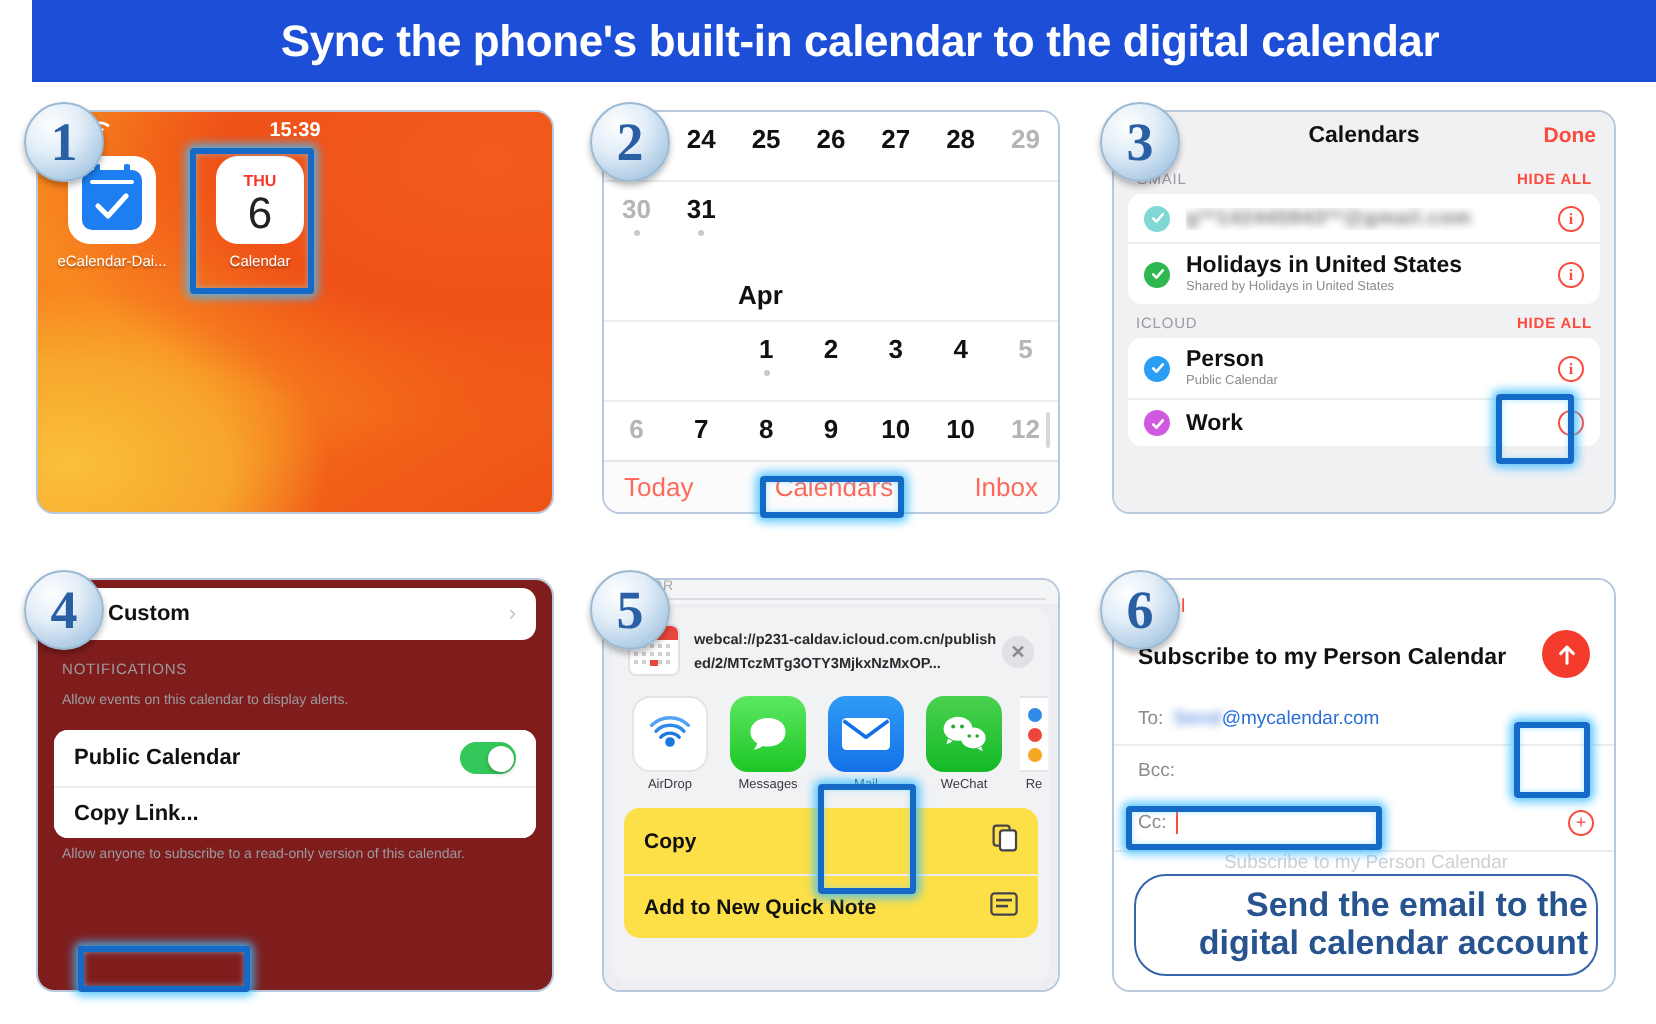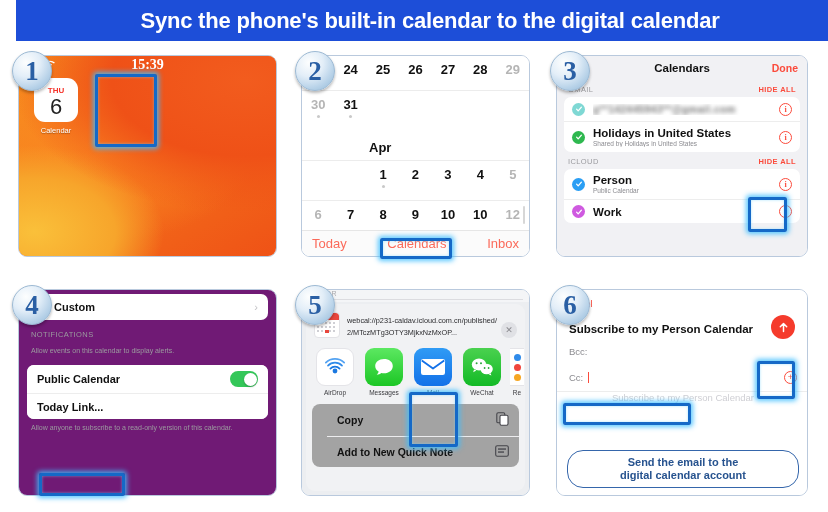--- a/index.html
+++ b/index.html
@@ -73,21 +73,21 @@
       radial-gradient(ellipse 70% 60% at 6% 88%, #fac03a 0%, #f7a52b 45%, rgba(247,165,43,0) 72%),
       radial-gradient(ellipse 90% 70% at 30% 45%, #fa8b22 0%, rgba(250,139,34,0) 70%),
       linear-gradient(150deg, #f7931e 0%, #f4721b 48%, #ef5216 100%);
   }
   .ios-status {
     position: absolute; left: 0; top: 2px; width: 100%; height: 14px;
     display: flex; align-items: center; color: #fff; font-size: 8px; font-weight: bold;
   }
   .ios-status .sim { margin-left: 6px; letter-spacing: 0.2px; }
   .ios-status .wifi { margin-left: 5px; font-size: 9px; }
-  .ios-status .time { position: absolute; left: 50%; transform: translateX(-50%); font-size: 14px; font-family: Liberation Serif, serif; }
+  .ios-status .time { position: absolute; left: 50%; transform: translateX(-50%); font-size: 10px; }
   .appgrid { position: absolute; left: 8px; top: 22px; display: flex; gap: 16px; }
   .app { width: 58px; display: flex; flex-direction: column; align-items: center; }
   .app .icon { width: 44px; height: 44px; border-radius: 11px; display:flex; align-items:center; justify-content:center; }
   .app .lbl { margin-top: 4px; color: #fff; font-size: 7.5px; white-space: nowrap; text-shadow: 0 1px 1px rgba(0,0,0,.35); }
   .ecal-icon { background: #ffffff; }
   .ecal-inner { width: 30px; height: 30px; background: #1c7ef0; border-radius: 5px; position: relative; }
   .ecal-inner:before { content:""; position:absolute; left:4px; right:4px; top:5px; height:2px; background:#fff; border-radius:1px; }
   .ecal-tab { position:absolute; top:-3px; width:3px; height:5px; background:#1c7ef0; border-radius:1px; }
   .cal-icon { background: #ffffff; flex-direction: column; }
   .cal-dow { color: #f5342b; font-size: 8px; font-weight: bold; line-height: 10px; margin-top: 3px; }
@@ -127,74 +127,74 @@
   .ctext { flex: 1; min-width: 0; }
   .ctext .n { font-size: 10px; color: #111; font-weight: 600; white-space: nowrap; overflow: hidden; }
   .ctext .n.big { font-size: 11.5px; font-weight: bold; }
   .ctext .s { font-size: 6.5px; color: #8b8b90; margin-top: 1px; white-space: nowrap; overflow: hidden; }
   .blur { filter: blur(2px); color: #777; letter-spacing: .5px; }
   .infoi { width: 13px; height: 13px; border-radius: 50%; border: 1.3px solid #fb4b3c; color: #fb4b3c;
            font-size: 8px; font-weight: bold; display:flex; align-items:center; justify-content:center;
            flex: none; font-family: "Liberation Serif", serif; }
 
   
-  .p4body { position: absolute; inset: 0; background: #701a75; padding-top: 4px; }
+  .p4body { position: absolute; inset: 0; background: #7f1d1d; padding-top: 4px; }
   .r-row { background: #fff; display:flex; align-items:center; padding: 6px 10px; min-height: 26px; }
   .r-card { background:#fff; border-radius:7px; margin: 0 8px; overflow:hidden; }
   .dotblue { width: 7px; height: 7px; border-radius: 50%; background: #2a9ef4; margin-right: 10px; flex:none; }
   .r-label { font-size: 11px; color: #111; font-weight: 600; flex: 1; }
   .chev { color: #c2c2c6; font-size: 11px; }
   .grouphdr { font-size: 7.5px; color: #9b9b9f; letter-spacing: .4px; padding: 10px 12px 3px; }
   .footnote { font-size: 7px; color: #9b9b9f; padding: 4px 12px 0; line-height: 1.35; }
   .toggle { width: 28px; height: 16px; border-radius: 8px; background: #34c759; position: relative; flex: none; }
   .toggle:after { content:""; position:absolute; right: 1.5px; top: 1.5px; width: 13px; height: 13px; border-radius:50%; background:#fff; box-shadow: 0 1px 2px rgba(0,0,0,.25); }
 
   
   .p5body { position: absolute; inset: 0; background: #eceef1; }
   .p5top { height: 12px; background:#f4f5f7; position:relative; }
   .p5top .c { position:absolute; left:8px; top:0px; font-size:7px; color:#a9a9ad; letter-spacing:.4px; }
   .p5top:after { content:""; position:absolute; left:6px; right:6px; bottom:2px; height:1px; background:#dcdce0; }
   .p5sheet { position:absolute; left:4px; right:4px; top:14px; bottom:4px; background:#f1f2f4; border-radius:9px; }
-  .sh-head { display: flex; align-items: flex-end; padding: 8px 8px 6px; }
+  .sh-head { display: flex; align-items: center; padding: 8px 8px 6px; font-weight: bold; }
   .sh-thumb { width: 26px; height: 26px; background:#fff; border-radius:4px; border:1px solid #e2e2e6; position:relative; overflow:hidden; flex:none; margin-right:7px; }
   .sh-thumb .top { position:absolute; left:0; right:0; top:0; height:7px; background:#e8463c; border-radius:3px 3px 0 0; }
   .sh-thumb .gridl { position:absolute; left:2px; right:2px; top:9px; height:2px; background: repeating-linear-gradient(90deg,#cfcfd4 0 2px, transparent 2px 4px); }
   .sh-thumb .gridl2 { position:absolute; left:2px; right:2px; top:13px; height:2px; background: repeating-linear-gradient(90deg,#cfcfd4 0 2px, transparent 2px 4px); }
   .sh-thumb .gridl3 { position:absolute; left:2px; right:2px; top:17px; height:2px; background: repeating-linear-gradient(90deg,#cfcfd4 0 2px, transparent 2px 4px); }
   .sh-thumb .red { position:absolute; left:10px; top:17px; width:4px; height:3px; background:#e8463c; }
   .sh-url { flex: 1; font-size: 7.3px; color: #2b2b2e; line-height: 1.55; word-break: break-all; padding-top: 1px; }
   .sh-close { width: 16px; height: 16px; border-radius:50%; background:#e0e1e5; color:#8a8a8f; font-size:9px;
               display:flex; align-items:center; justify-content:center; flex:none; margin-top:1px; }
   .sh-apps { display:flex; gap: 7px; padding: 4px 8px 8px; align-items: flex-start; }
   .sh-app { width: 42px; display:flex; flex-direction:column; align-items:center; flex:none; }
   .sh-app .ic { width: 38px; height: 38px; border-radius: 9px; display:flex; align-items:center; justify-content:center; }
   .sh-app .nm { font-size: 6.5px; color:#3a3a3e; margin-top: 3px; white-space: nowrap; }
-  .sh-list { margin: 0 6px; background:#a3a3a3; border-radius: 8px; overflow:hidden;padding-left:15px; }
+  .sh-list { margin: 0 6px; background:#fde047; border-radius: 8px; overflow:hidden; }
   .sh-li { display:flex; align-items:center; justify-content:space-between; padding: 8px 10px; font-size: 10.5px; color:#111; font-weight:600; }
   .sh-li + .sh-li { border-top: 1px solid #ececee; }
   .sh-li .gl { color:#44444a; font-size: 11px; }
 
   
   .p6body { position: absolute; inset: 0; background: #fff; }
   .m-cancel { font-size: 9.5px; color: #fb4b3c; padding: 8px 0 0 6px; }
   .m-subj { font-size: 11.5px; font-weight: bold; color: #111; padding: 9px 10px 0 12px; }
   .m-field { display:flex; align-items:center; padding: 7px 10px 7px 12px; border-bottom: 1px solid #ededed; font-size: 9.5px; }
   .m-field .k { color: #8b8b90; margin-right: 5px; }
   .m-field .v { color: #2a6fd6; }
   .m-field .caret { width:1px; height:11px; background:#fb4b3c; display:inline-block; }
   .m-plus { margin-left:auto; width: 13px; height:13px; border-radius:50%; border:1.3px solid #fb4b3c; color:#fb4b3c;
             font-size:9px; display:flex; align-items:center; justify-content:center; line-height:1; }
   .sendbtn { width: 24px; height: 24px; border-radius: 50%; background:#f53b2c; display:flex; align-items:center; justify-content:center; }
   .ghost { color: #cfcfd4; }
   .callout {
     position: absolute; left: 10px; right: 8px; bottom: 7px;
     border: 1.6px solid #3566ab; border-radius: 16px;
     background: rgba(255,255,255,0.93);
-    text-align: center; padding: 5px 4px 6px;
-    color: #27538f; font-size: 11px; font-weight: bold; line-height: 1.12;
+    text-align: right; padding: 5px 4px 6px;
+    color: #27538f; font-size: 17px; font-weight: bold; line-height: 1.12;
   }
 </style>
 </head>
 <body>
 
 <div id="page">
 
   <div class="titlebar">
     <div class="t">Sync the phone's built-in calendar to the digital calendar</div>
   </div>
@@ -208,20 +208,32 @@
         <div class="sim">SIM</div>
         <div class="wifi">
           <svg width="10" height="8" viewBox="0 0 10 8">
               <path d="M5 7.2 L7 4.6 A3.2 3.2 0 0 0 3 4.6 Z M5 2.1 A6 6 0 0 1 9 3.6 L9.9 2.5 A7.6 7.6 0 0 0 5 .7 A7.6 7.6 0 0 0 .1 2.5 L1 3.6 A6 6 0 0 1 5 2.1 Z" fill="#fff"></path>
             </svg>
         </div>
         <div class="time">15:39</div>
       </div>
 
       <div class="appgrid">
+        <div class="app">
+          <div class="icon ecal-icon">
+            <div class="ecal-inner">
+              <div class="ecal-tab" style="left:6px"></div>
+              <div class="ecal-tab" style="right:6px"></div>
+              <svg width="18" height="14" viewBox="0 0 18 14" style="position:absolute;left:6px;top:11px">
+                <path d="M2 7 L7 12 L16 2" stroke="#fff" stroke-width="2.6" fill="none" stroke-linecap="round" stroke-linejoin="round"></path>
+              </svg>
+            </div>
+          </div>
+          <div class="lbl">eCalendar-Dai...</div>
+        </div>
 
         <div class="app">
           <div class="icon cal-icon">
             <div class="cal-dow">THU</div>
             <div class="cal-day">6</div>
           </div>
           <div class="lbl">Calendar</div>
         </div>
       </div>
     </div>
@@ -423,21 +435,21 @@
 
         <div class="grouphdr">NOTIFICATIONS</div>
         <div class="footnote">Allow events on this calendar to display alerts.</div>
 
         <div class="r-card" style="margin-top:10px">
           <div class="r-row">
             <div class="r-label">Public Calendar</div>
             <div class="toggle"></div>
           </div>
           <div class="r-row" style="border-top:1px solid #ededed">
-            <div class="r-label">Today Link...</div>
+            <div class="r-label">Copy Link...</div>
           </div>
         </div>
         <div class="footnote">Allow anyone to subscribe to a read-only version of this calendar.</div>
       </div>
     </div>
     <div class="hl" style="left:39px; top:432px; width:86px; height:23px;"></div>
     <div class="badge b4">
         <span>4</span>
       </div>
 
@@ -554,20 +566,25 @@
           <div class="m-subj" style="flex:1">Subscribe to my Person Calendar</div>
           <div style="padding:6px 12px 0 0">
             <div class="sendbtn">
               <svg width="13" height="13" viewBox="0 0 13 13">
                 <path d="M6.5 10.6 V2.8 M3.3 5.8 L6.5 2.5 L9.7 5.8" stroke="#fff" stroke-width="1.5" fill="none" stroke-linecap="round" stroke-linejoin="round"></path>
               </svg>
             </div>
           </div>
         </div>
 
+        <div class="m-field" style="margin-top:8px">
+          <span class="k">To:</span>
+          <span class="v blur" style="filter:blur(2.2px)">Send</span>
+            <span class="v">@mycalendar.com</span>
+        </div>
 
         <div class="m-field" style="border-bottom:none">
           <span class="k">Bcc:</span>
         </div>
 
         <div class="m-field">
           <span class="k">Cc:</span>
           <span class="caret"></span>
           <span class="m-plus">+</span>
         </div>

